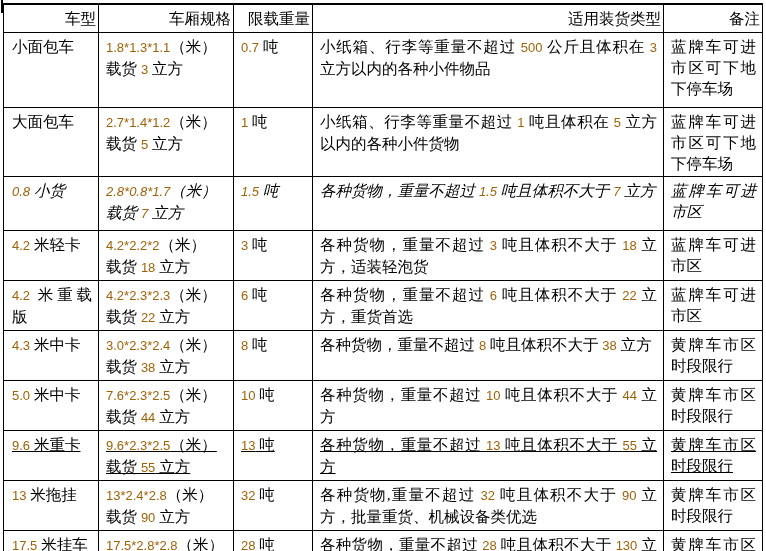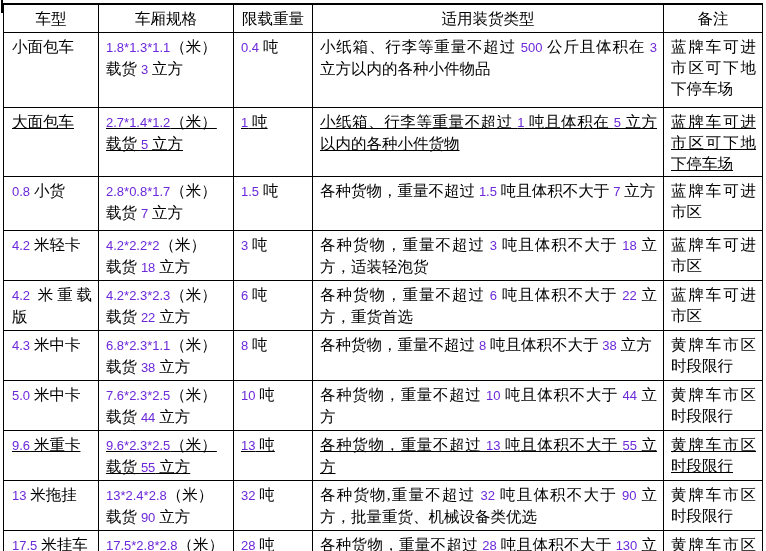--- a/index.html
+++ b/index.html
@@ -30,41 +30,41 @@
   .tbl th,.tbl td{
     border:1px solid #000;
     font-weight:normal;
     font-size:15.5px;
     line-height:21px;
     vertical-align:top;
     padding:3px 6px 2px 7px;
     overflow:hidden;
   }
   .tbl thead th{
-    text-align:center;
+    text-align:right;
     vertical-align:middle;
     padding:0 2px;
   }
   .tbl td{text-align:justify;}
   .tbl td.c-veh{padding-left:8px;}
   thead tr{height:28px;}
   tbody tr:nth-child(1){height:75px;}
-  tbody tr:nth-child(2){height:64px;text-decoration:underline;}
-  tbody tr:nth-child(3){height:54px;}
+  tbody tr:nth-child(2){height:64px;}
+  tbody tr:nth-child(3){height:54px;font-style:italic;}
   tbody tr:nth-child(4){height:43px;}
   tbody tr:nth-child(5){height:49px;}
   tbody tr:nth-child(6){height:45px;}
   tbody tr:nth-child(7){height:50px;}
   tbody tr:nth-child(8){height:45px;text-decoration:underline;}
   tbody tr:nth-child(9){height:47px;}
   tbody tr:nth-child(10){height:44px;}
   .num{
     font-family:"Liberation Sans", sans-serif;
     font-size:13px;
-    color:#6d28d9;
+    color:#a16207;
   }
 </style>
 </head>
 <body>
 
 <div class="edge-artifact"></div>
 
 <table class="tbl">
   <colgroup>
       <col class="c1">
@@ -79,21 +79,21 @@
       <th><span class="fmt">车厢规格</span></th>
       <th><span class="fmt">限载重量</span></th>
       <th><span class="fmt">适用装货类型</span></th>
       <th><span class="fmt">备注</span></th>
     </tr>
   </thead>
   <tbody>
     <tr>
       <td class="c-veh"><span class="fmt">小面包车</span></td>
       <td><span class="fmt"><span class="num">1.8*1.3*1.1</span>（米）<br>载货 <span class="num">3</span> 立方</span></td>
-      <td><span class="fmt"><span class="num">0.4</span> 吨</span></td>
+      <td><span class="fmt"><span class="num">0.7</span> 吨</span></td>
       <td><span class="fmt">小纸箱、行李等重量不超过 <span class="num">500</span> 公斤且体积在 <span class="num">3</span> 立方以内的各种小件物品</span></td>
       <td><span class="fmt">蓝牌车可进市区可下地下停车场</span></td>
     </tr>
     <tr>
       <td class="c-veh"><span class="fmt">大面包车</span></td>
       <td><span class="fmt"><span class="num">2.7*1.4*1.2</span>（米）<br>载货 <span class="num">5</span> 立方</span></td>
       <td><span class="fmt"><span class="num">1</span> 吨</span></td>
       <td><span class="fmt">小纸箱、行李等重量不超过 <span class="num">1</span> 吨且体积在 <span class="num">5</span> 立方以内的各种小件货物</span></td>
       <td><span class="fmt">蓝牌车可进市区可下地下停车场</span></td>
     </tr>
@@ -113,21 +113,21 @@
     </tr>
     <tr>
       <td class="c-veh"><span class="fmt"><span class="num">4.2</span> 米重载版</span></td>
       <td><span class="fmt"><span class="num">4.2*2.3*2.3</span>（米）<br>载货 <span class="num">22</span> 立方</span></td>
       <td><span class="fmt"><span class="num">6</span> 吨</span></td>
       <td><span class="fmt">各种货物，重量不超过 <span class="num">6</span> 吨且体积不大于 <span class="num">22</span> 立方，重货首选</span></td>
       <td><span class="fmt">蓝牌车可进市区</span></td>
     </tr>
     <tr>
       <td class="c-veh"><span class="fmt"><span class="num">4.3</span> 米中卡</span></td>
-      <td><span class="fmt"><span class="num">6.8*2.3*1.1</span>（米）<br>载货 <span class="num">38</span> 立方</span></td>
+      <td><span class="fmt"><span class="num">3.0*2.3*2.4</span>（米）<br>载货 <span class="num">38</span> 立方</span></td>
       <td><span class="fmt"><span class="num">8</span> 吨</span></td>
       <td><span class="fmt">各种货物，重量不超过 <span class="num">8</span> 吨且体积不大于 <span class="num">38</span> 立方</span></td>
       <td><span class="fmt">黄牌车市区时段限行</span></td>
     </tr>
     <tr>
       <td class="c-veh"><span class="fmt"><span class="num">5.0</span> 米中卡</span></td>
       <td><span class="fmt"><span class="num">7.6*2.3*2.5</span>（米）<br>载货 <span class="num">44</span> 立方</span></td>
       <td><span class="fmt"><span class="num">10</span> 吨</span></td>
       <td><span class="fmt">各种货物，重量不超过 <span class="num">10</span> 吨且体积不大于 <span class="num">44</span> 立方</span></td>
       <td><span class="fmt">黄牌车市区时段限行</span></td>

